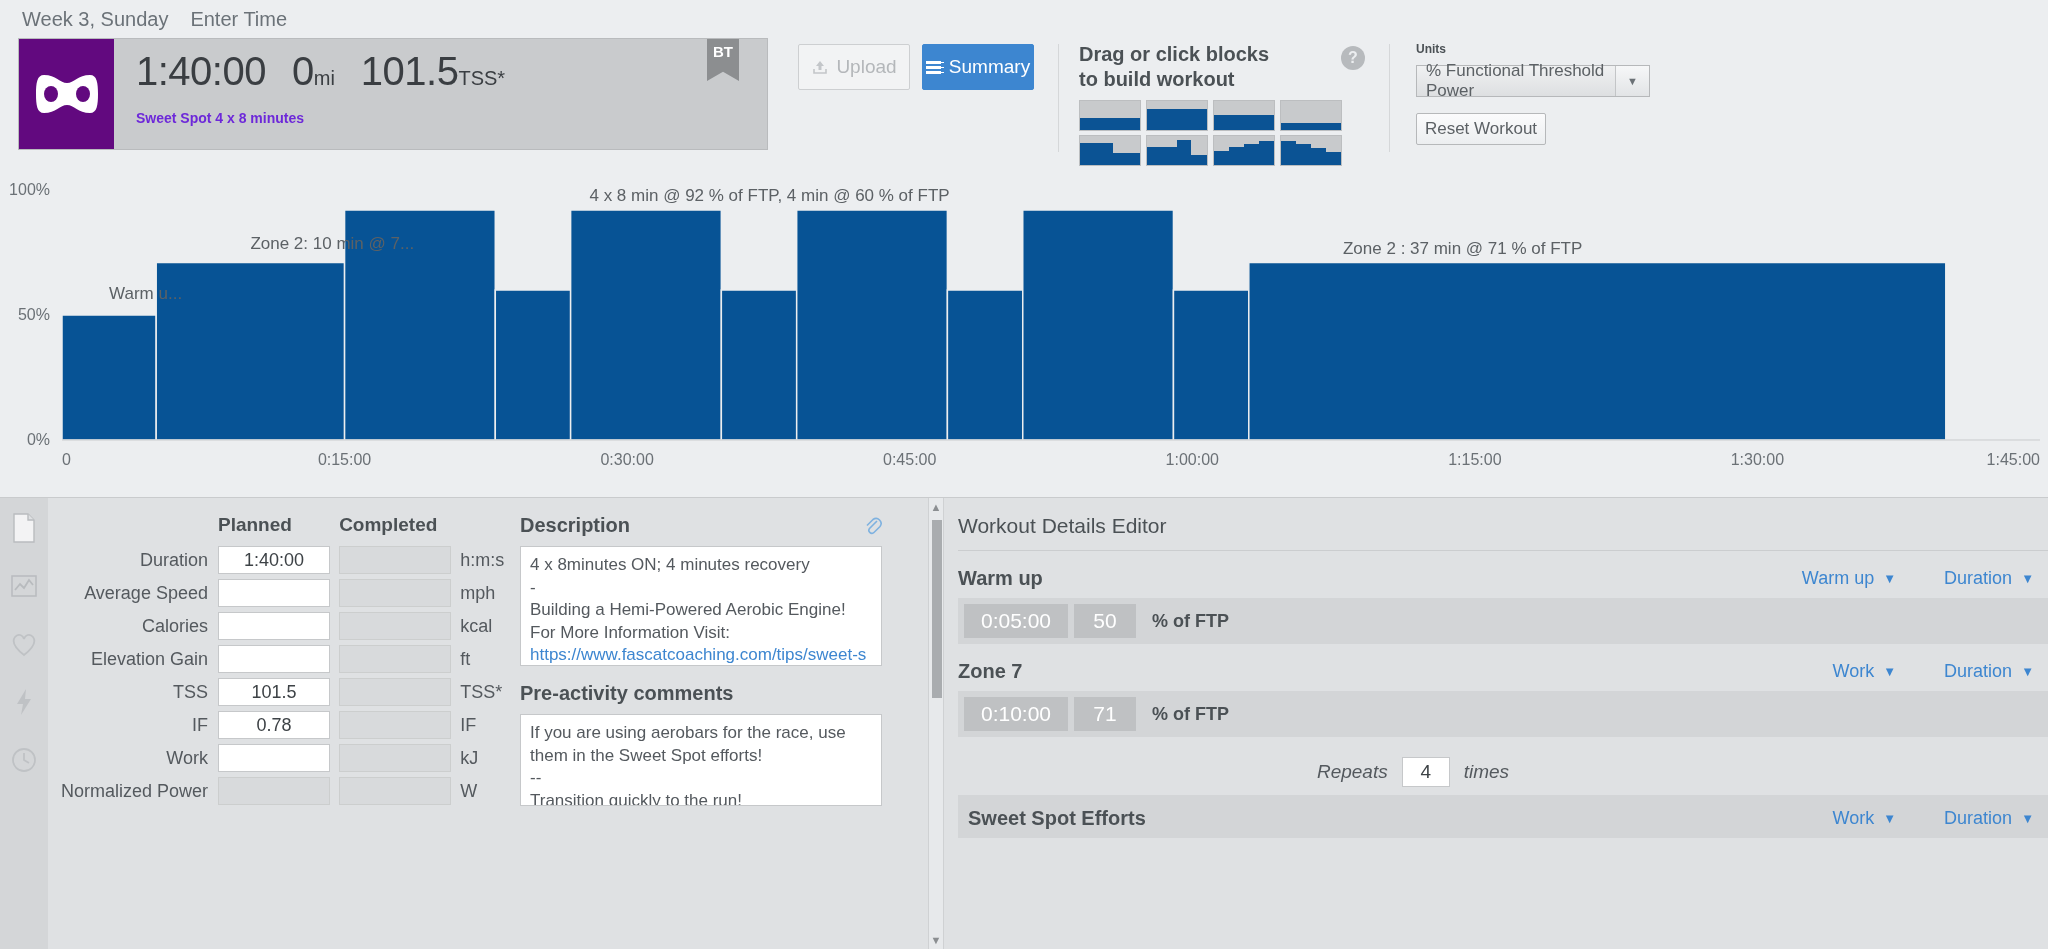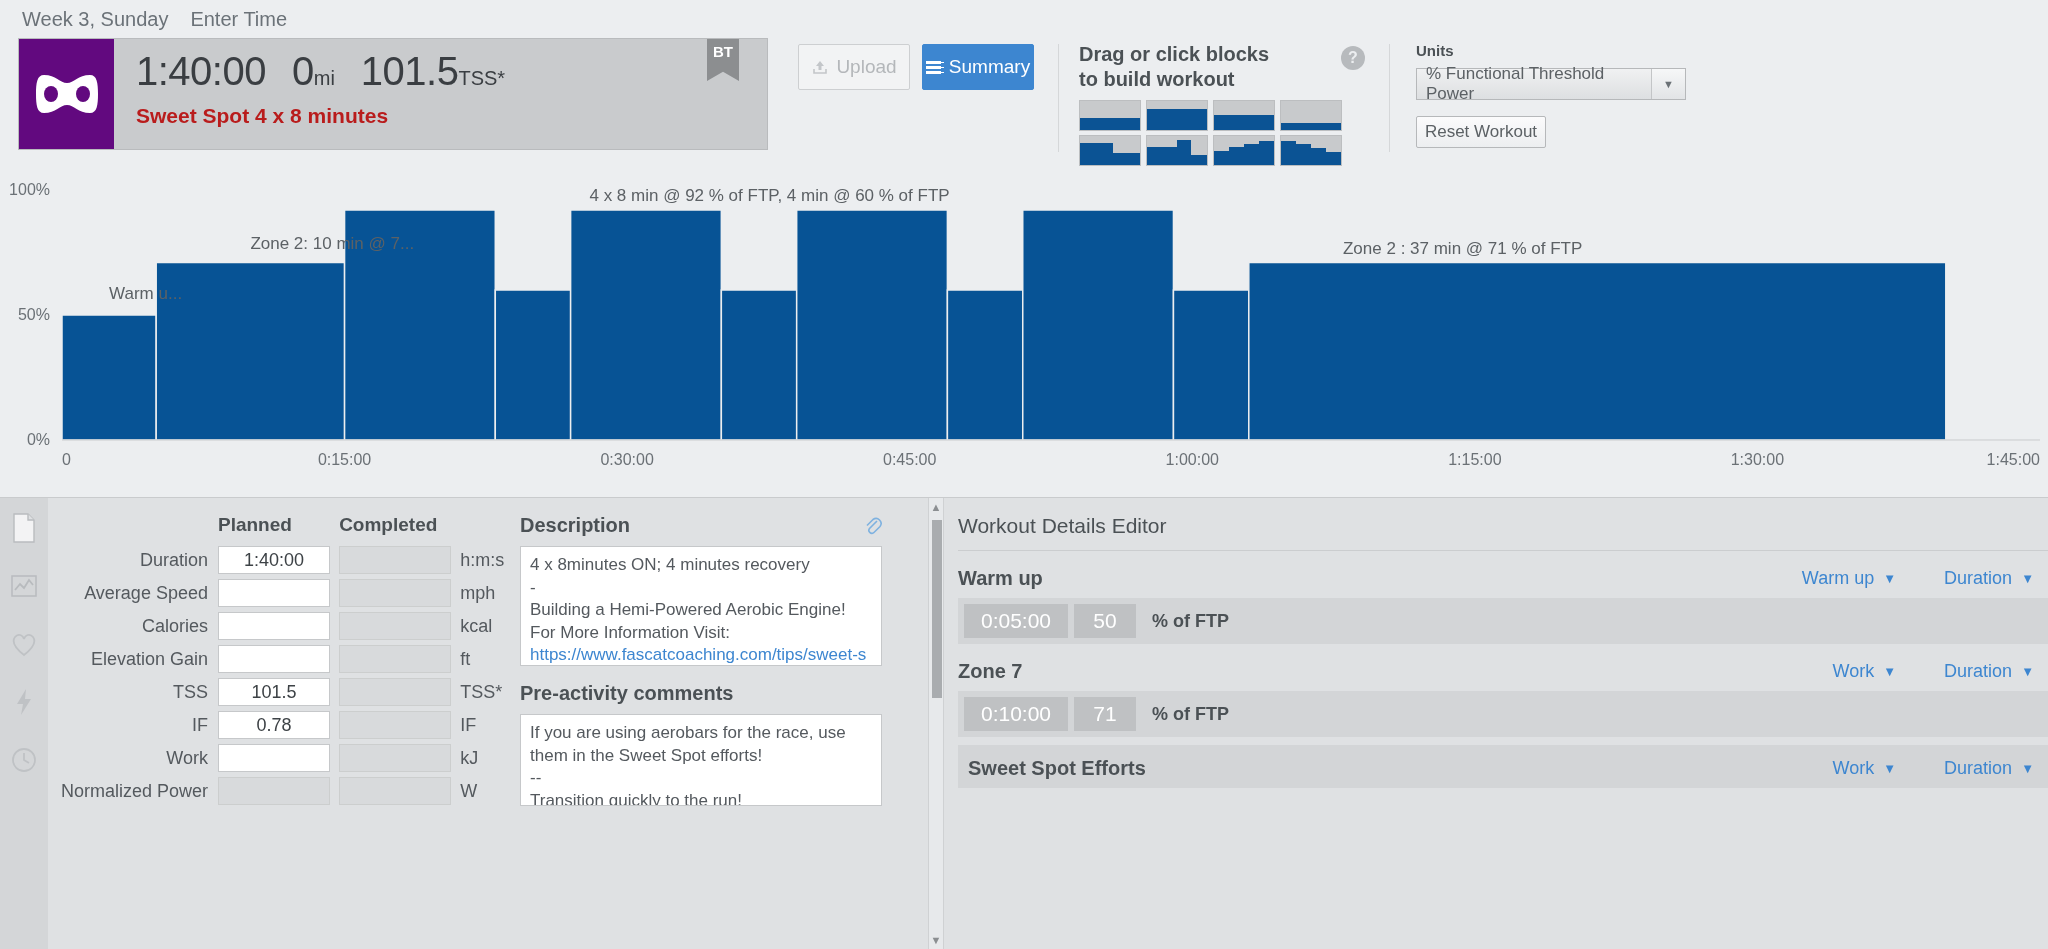--- a/index.html
+++ b/index.html
@@ -36,21 +36,21 @@
   }
   .bike-glyph { width: 66px; height: 42px; }
   .wcard-body { padding: 10px 0 0 22px; }
   .wcard-stats {
     display: flex; align-items: baseline; gap: 26px;
     color: #3a3e42;
   }
   .stat-big { font-size: 40px; font-weight: 400; letter-spacing: -0.5px; }
   .stat-unit { font-size: 20px; font-weight: 400; }
   .wcard-title {
-    margin-top: 10px; font-size: 21px; font-weight: bold; color: #b91c1c;
+    margin-top: 16px; font-size: 14px; font-weight: bold; color: #6d28d9;
   }
   .bt-ribbon {
     position: absolute; top: 0; right: 28px;
     width: 32px; height: 42px; background: #8c8e90;
     color: #fff; font-size: 15px; font-weight: bold;
     display: flex; align-items: flex-start; justify-content: center;
     padding-top: 4px;
     clip-path: polygon(0 0, 100% 0, 100% 100%, 50% 78%, 0 100%);
   }
 
@@ -100,23 +100,23 @@
   }
   .pblock {
     background: #c8cacc; border: 1px solid #bcbec0;
     position: relative; cursor: pointer; overflow: hidden;
     display: flex; align-items: flex-end;
   }
   .pblock .seg { background: #0b5394; }
 
   
   .units-sec { margin-left: 26px; padding-top: 4px; }
-  .units-label { font-size: 15px; font-weight: bold; color: #4b5155; }
+  .units-label { font-size: 12px; font-weight: bold; color: #4b5155; }
   .units-select {
-    margin-top: 9px; width: 270px; height: 32px;
+    margin-top: 9px; width: 234px; height: 32px;
     display: flex; align-items: stretch;
     border: 1px solid #b6b8ba; background: #e4e6e8;
   }
   .units-value {
     flex: 1; display: flex; align-items: center; padding-left: 9px;
     font-size: 17px; color: #5c6165;
     background: linear-gradient(#f0f1f2, #dddfe1);
   }
   .units-arrow {
     width: 34px; border-left: 1px solid #c3c5c7;
@@ -568,20 +568,25 @@
             </span>
           </div>
           <div class="ed-row">
             <div class="ed-field time">0:10:00</div>
             <div class="ed-field num">71</div>
             <span class="ed-unit">% of FTP</span>
           </div>
         </div>
       </div>
 
+    <div class="repeats-bar">
+      <span class="repeats-lbl">Repeats</span>
+      <span class="repeats-inp">4</span>
+      <span class="repeats-times">times</span>
+    </div>
 
     <div class="ed-group">
       <div class="ed-sec-head">
         <span>Sweet Spot Efforts</span>
         <span class="spacer"></span>
         <span class="ed-link">
           <span>Work</span>
           <span class="cv">▼</span>
         </span>
         <span class="ed-link">

